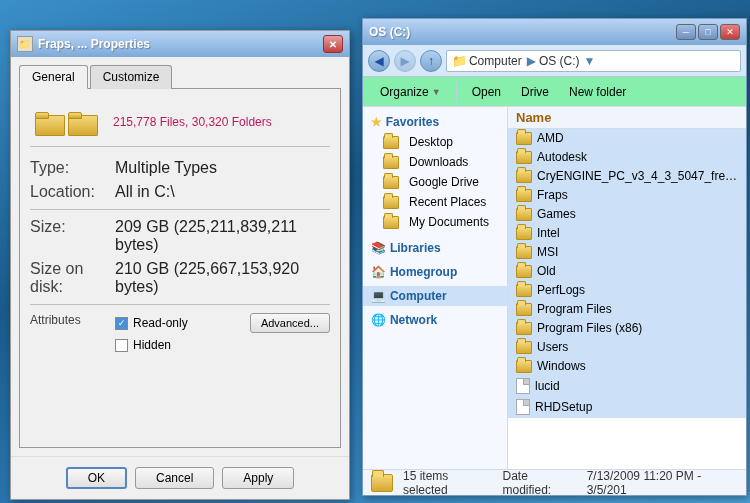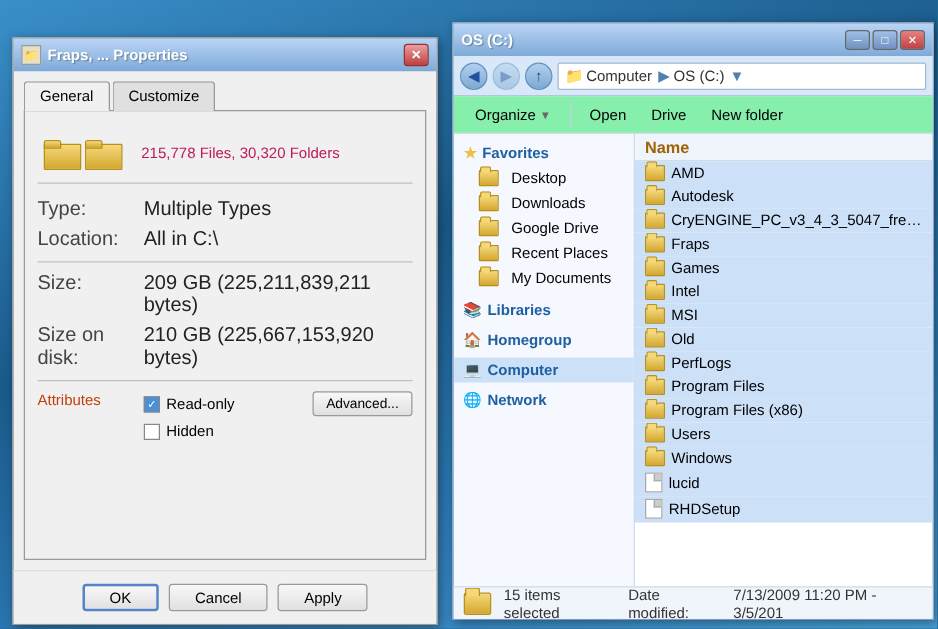--- a/index.html
+++ b/index.html
@@ -187,21 +187,21 @@
     }
 
     .info-separator {
       border: none;
       border-top: 1px solid #c0c0c0;
       margin: 8px 0;
     }
 
     .attributes-label {
       width: 85px;
-      color: #c2410c;
+      color: #404040;
       flex-shrink: 0;
       font-size: 12px;
     }
 
     .checkbox-item {
       width: 13px;
       height: 13px;
       border: 1px solid #888;
       background: #fff;
       display: inline-flex;

